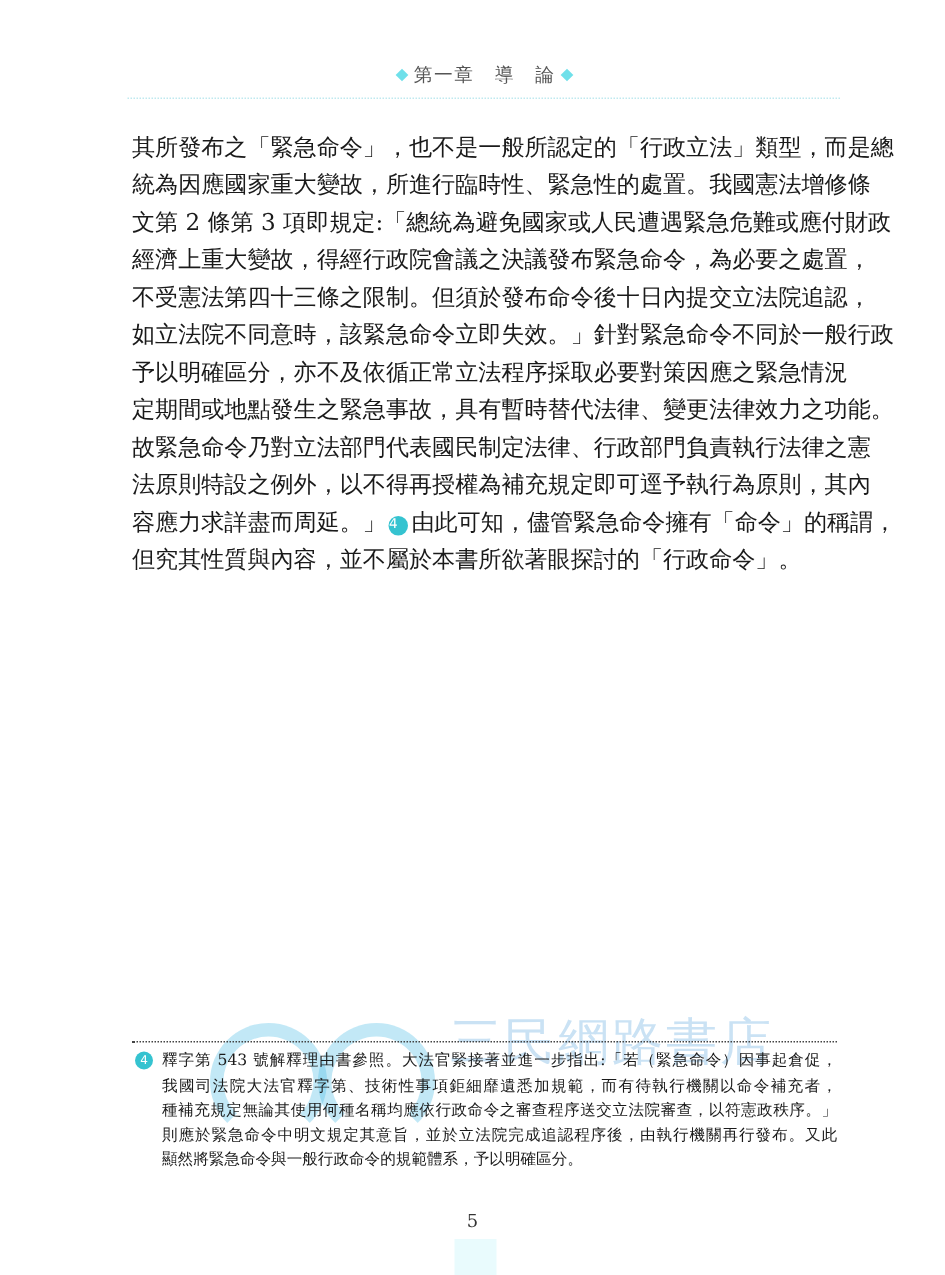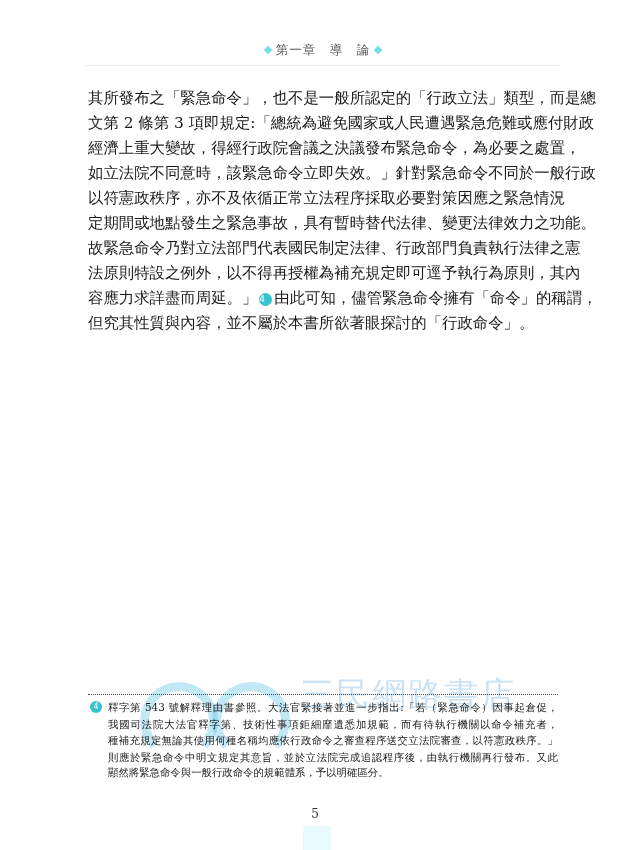--- a/index.html
+++ b/index.html
@@ -24,39 +24,41 @@
     .wm-arc.a2 { left: 72px; }
     .wm-text { position: absolute; top: 0; left: 160px; font-family: "DejaVu Sans", "Liberation Sans", sans-serif;
                font-size: 34px; color: rgba(80,160,220,0.3); letter-spacing: 2px; white-space: nowrap; }
     .fn-rule { position: absolute; top: 694px; left: 88px; width: 470px; border-top: 1px dotted #444; }
     .footnote { position: absolute; top: 699px; left: 88px; width: 470px; font-size: 10.4px; line-height: 16.5px; }
     .footnote .fn-num { position: absolute; left: 2px; top: 2px; width: 12px; height: 12px; border-radius: 50%;
                         background: #35c3d0; color: #fff; font-family: "DejaVu Sans", "Liberation Sans", sans-serif;
                         font-size: 8px; line-height: 12px; text-align: center; }
     .footnote .fn-body { margin-left: 20px; }
     .footnote .line { display: block; white-space: nowrap; text-align: justify; text-align-last: justify; }
-    .footnote .line.last { text-align-last: left; font-family: Liberation Serif, serif; }
+    .footnote .line.last { text-align-last: left; }
     .page-num { position: absolute; top: 807px; left: 0; width: 630px; text-align: center;
                 font-family: "DejaVu Serif", "Liberation Serif", serif; font-size: 12px; color: #333; }
     .page-tab { position: absolute; top: 826px; left: 303px; width: 28px; height: 24px; background: #e9fbfd; }
   </style>
 </head>
 <body>
 
 <div class="header">
   <span class="dot"></span><span>第一章　導　論</span><span class="dot"></span>
 </div>
 <div class="header-rule"></div>
 
 <div class="body-text">
   <span class="line">其所發布之「緊急命令」，也不是一般所認定的「行政立法」類型，而是總</span>
+  <span class="line">統為因應國家重大變故，所進行臨時性、緊急性的處置。我國憲法增修條</span>
   <span class="line">文第 2 條第 3 項即規定:「總統為避免國家或人民遭遇緊急危難或應付財政</span>
   <span class="line">經濟上重大變故，得經行政院會議之決議發布緊急命令，為必要之處置，</span>
+  <span class="line">不受憲法第四十三條之限制。但須於發布命令後十日內提交立法院追認，</span>
   <span class="line">如立法院不同意時，該緊急命令立即失效。」針對緊急命令不同於一般行政</span>
-  <span class="line">以符憲政秩序，亦不及依循正常立法程序採取必要對策因應之緊急情況</span>
+  <span class="line">予以明確區分，亦不及依循正常立法程序採取必要對策因應之緊急情況</span>
   <span class="line">定期間或地點發生之緊急事故，具有暫時替代法律、變更法律效力之功能。</span>
   <span class="line">故緊急命令乃對立法部門代表國民制定法律、行政部門負責執行法律之憲</span>
   <span class="line">法原則特設之例外，以不得再授權為補充規定即可逕予執行為原則，其內</span>
   <span class="line"><span>容應力求詳盡而周延。」</span><span class="fn-marker">4</span><span>由此可知，儘管緊急命令擁有「命令」的稱謂，</span></span>
   <span class="line last">但究其性質與內容，並不屬於本書所欲著眼探討的「行政命令」。</span>
 </div>
 
 <div class="watermark">
   <div class="wm-arc a1"></div>
   <div class="wm-arc a2"></div>

